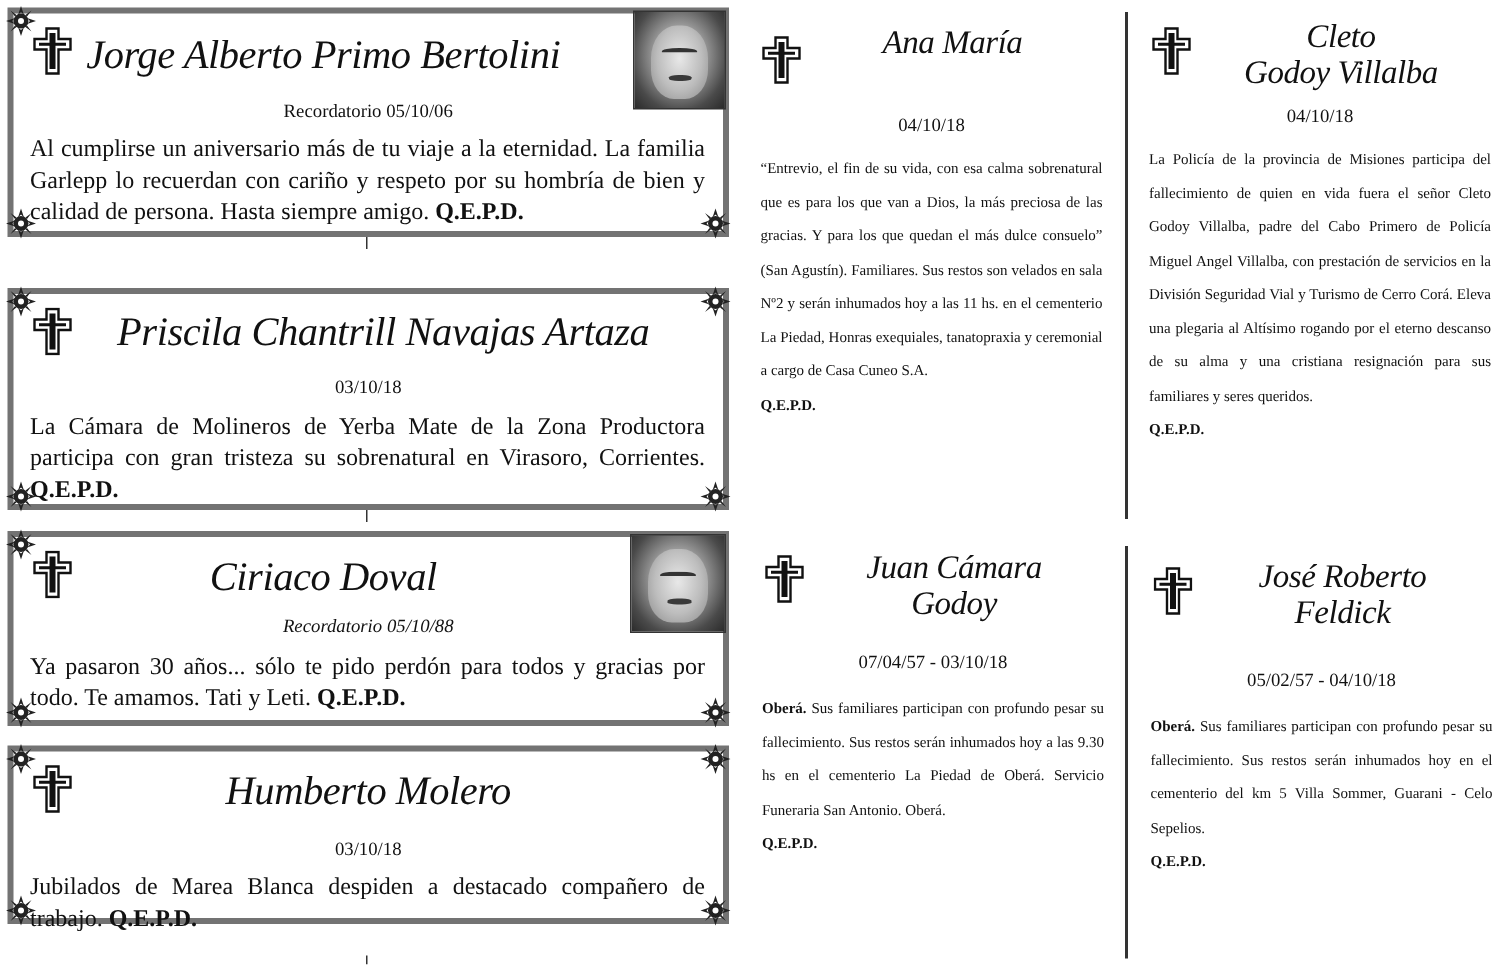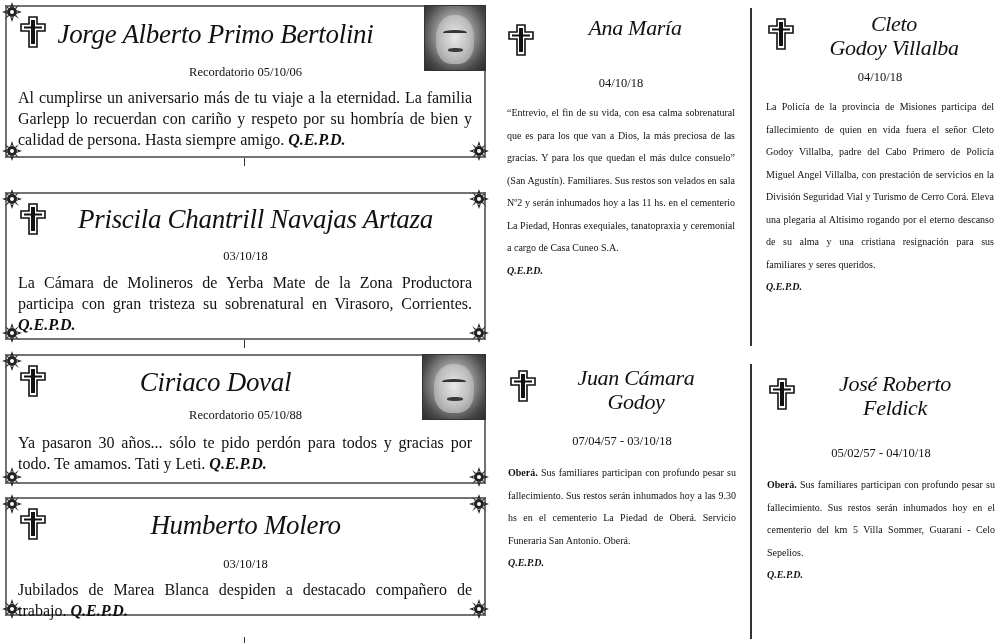--- a/index.html
+++ b/index.html
@@ -2,21 +2,21 @@
 <html><head>
 <meta charset="utf-8">
 <style>
   * { box-sizing: border-box; margin: 0; padding: 0; }
   html, body { width: 1000px; height: 643px; background: #ffffff; overflow: hidden; }
   body { position: relative; font-family: "Liberation Serif", "DejaVu Serif", serif; color: #1a1a1a; }
 
   
   .box {
     position: absolute;
-    border: 2px solid #737373;
+    border: 4px solid #737373;
     background: #fff;
   }
   .corner {
     position: absolute; width: 22px; height: 22px;
   }
   .corner svg { width: 22px; height: 22px; display: block; }
   .c-tl { left: -6px; top: -6px; }
   .c-tr { right: -6px; top: -6px; }
   .c-bl { left: -6px; bottom: -6px; }
   .c-br { right: -6px; bottom: -6px; }
@@ -34,21 +34,21 @@
   }
   .date {
     position: absolute; left: 0; right: 0; text-align: center;
     font-size: 12.5px; color: #111; font-family: "Liberation Serif", serif;
   }
   .body {
     position: absolute;
     font-size: 16px; line-height: 21px; color: #111;
     text-align: justify;
   }
-  .qepd { font-weight: bold; font-style: italic; }
+  .qepd { font-weight: bold; }
   .lead { font-weight: bold; }
 
   .photo {
     position: absolute; border: 1px solid #333; overflow: hidden;
     background: radial-gradient(ellipse at 50% 45%, #cfcfcf 0%, #9a9a9a 40%, #4a4a4a 75%, #2a2a2a 100%);
   }
   .photo .face {
     position: absolute; left: 18%; top: 14%; width: 64%; height: 76%;
     border-radius: 45% 45% 40% 40%;
     background: radial-gradient(ellipse at 50% 45%, #e8e8e8 0%, #bdbdbd 55%, #8a8a8a 100%);
@@ -174,21 +174,21 @@
       <svg viewBox="0 0 26 32">
         <use href="#cross-shape"></use>
       </svg>
     </span>
   <div class="name" style="top:11px; right:60px;">Ciriaco Doval</div>
   <div class="photo" style="right:-2px; top:-2px; width:64px; height:66px;">
     <div class="face"></div>
       <div class="eyes"></div>
       <div class="mouth"></div>
   </div>
-  <div class="date" style="top:52px;">Recordatorio 05/10/88</div>
+  <div class="date" style="top:52px;font-style:italic;">Recordatorio 05/10/88</div>
   <div class="body" style="left:11px; right:12px; top:76px;">
     <span>Ya pasaron 30 años... sólo te pido perdón para todos y gracias por todo. Te amamos. Tati y Leti.</span> <span class="qepd">Q.E.P.D.</span>
   </div>
 </div>
 
 <div class="box" style="left:5px; top:497px; width:481px; height:119px;">
   <span class="corner c-tl">
       <svg viewBox="0 0 22 22">
         <use href="#orn-shape"></use>
       </svg>

